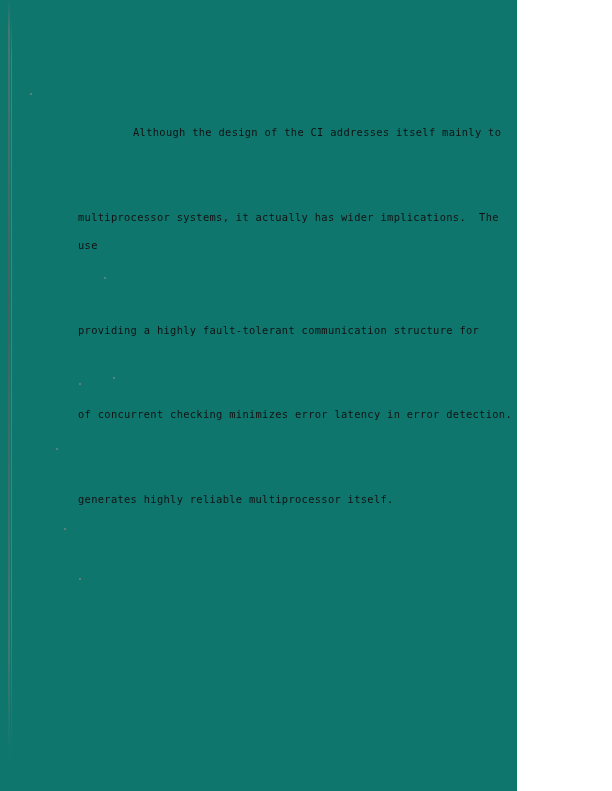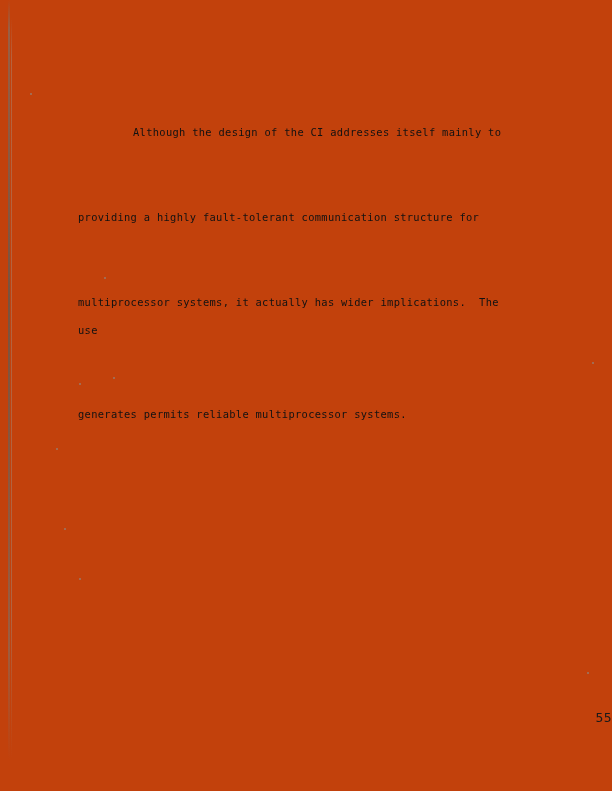--- a/index.html
+++ b/index.html
@@ -5,23 +5,23 @@
   html, body {
     margin: 0;
     padding: 0;
     background: #ffffff;
   }
   body {
     font-family: "DejaVu Sans Mono", monospace;
   }
   .page {
     position: relative;
-    width: 612px;
+    width: 517px;
     height: 791px;
-    background: #c2410c;
+    background: #0f766e;
     overflow: hidden;
   }
   
   .scan-edge-left {
     position: absolute;
     left: 8px;
     top: 0;
     width: 2px;
     height: 791px;
     background: linear-gradient(to bottom,
@@ -88,23 +88,24 @@
 </head>
 <body>
 
 <div class="page">
 
   <div class="scan-edge-left"></div>
   <div class="scan-edge-left2"></div>
 
   <div class="text-block">
     <p><span class="indent"></span><span>Although the design of the CI addresses itself mainly to</span></p>
+    <p><span>multiprocessor systems, it actually has wider implications.  The use</span></p>
     <p><span>providing a highly fault-tolerant communication structure for</span></p>
-    <p><span>multiprocessor systems, it actually has wider implications.  The use</span></p>
-    <p><span>generates permits reliable multiprocessor systems.</span></p>
+    <p><span>of concurrent checking minimizes error latency in error detection.</span></p>
+    <p><span>generates highly reliable multiprocessor itself.</span></p>
   </div>
 
   <div class="page-number">55</div>
 
   <div class="speck" style="left:104px; top:277px; width:2px; height:2px;"></div>
   <div class="speck" style="left:113px; top:377px; width:2px; height:2px;"></div>
   <div class="speck" style="left:79px; top:383px; width:2px; height:2px;"></div>
   <div class="speck" style="left:56px; top:448px; width:2px; height:2px;"></div>
   <div class="speck" style="left:64px; top:528px; width:2px; height:2px;"></div>
   <div class="speck" style="left:79px; top:578px; width:2px; height:2px;"></div>

